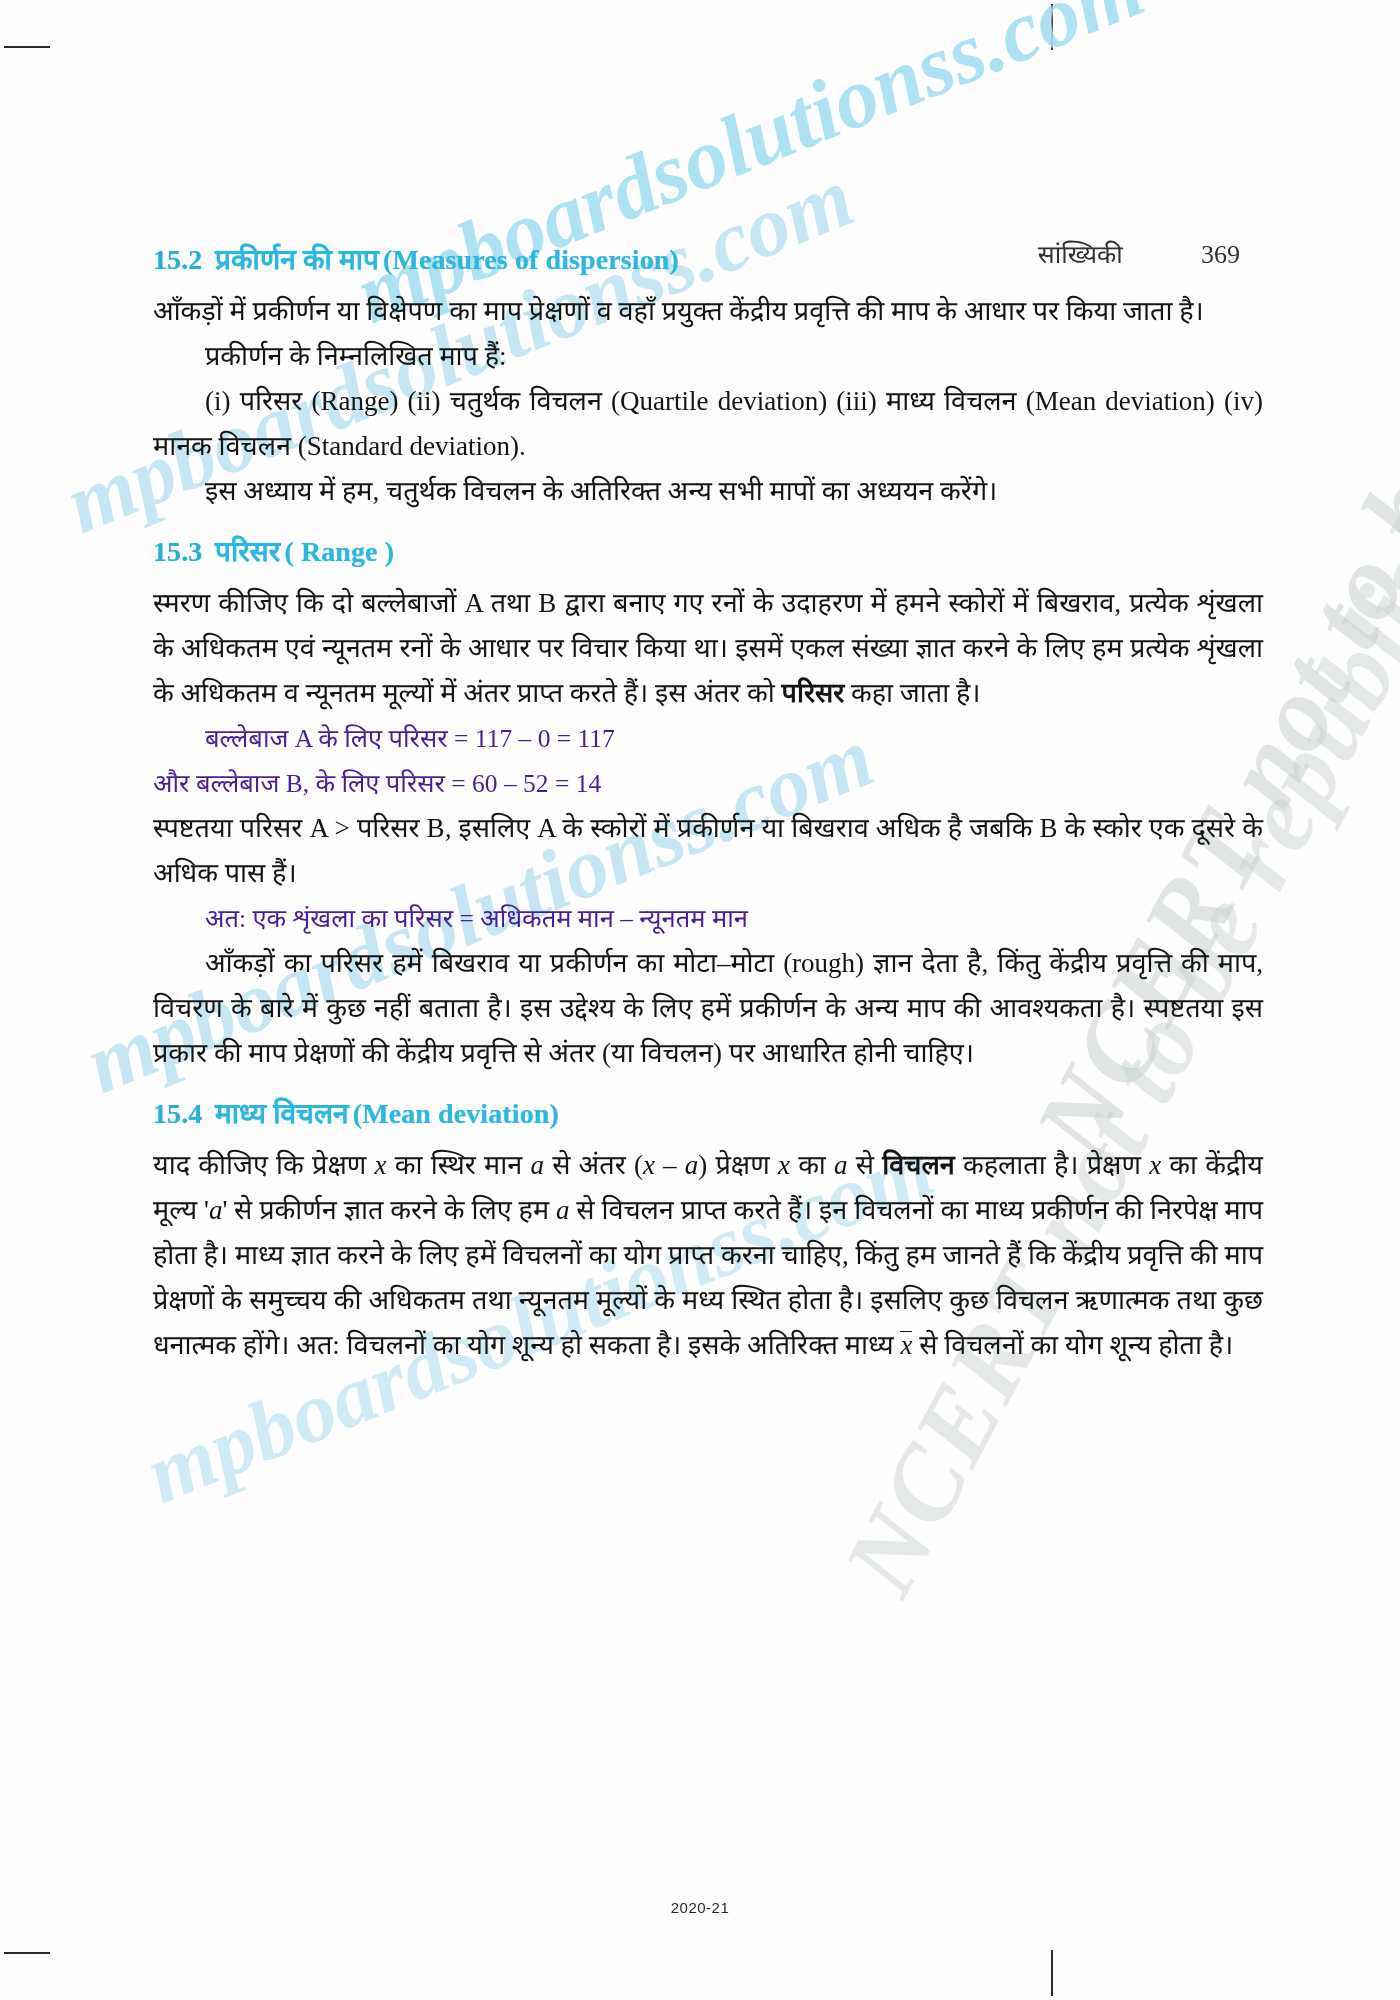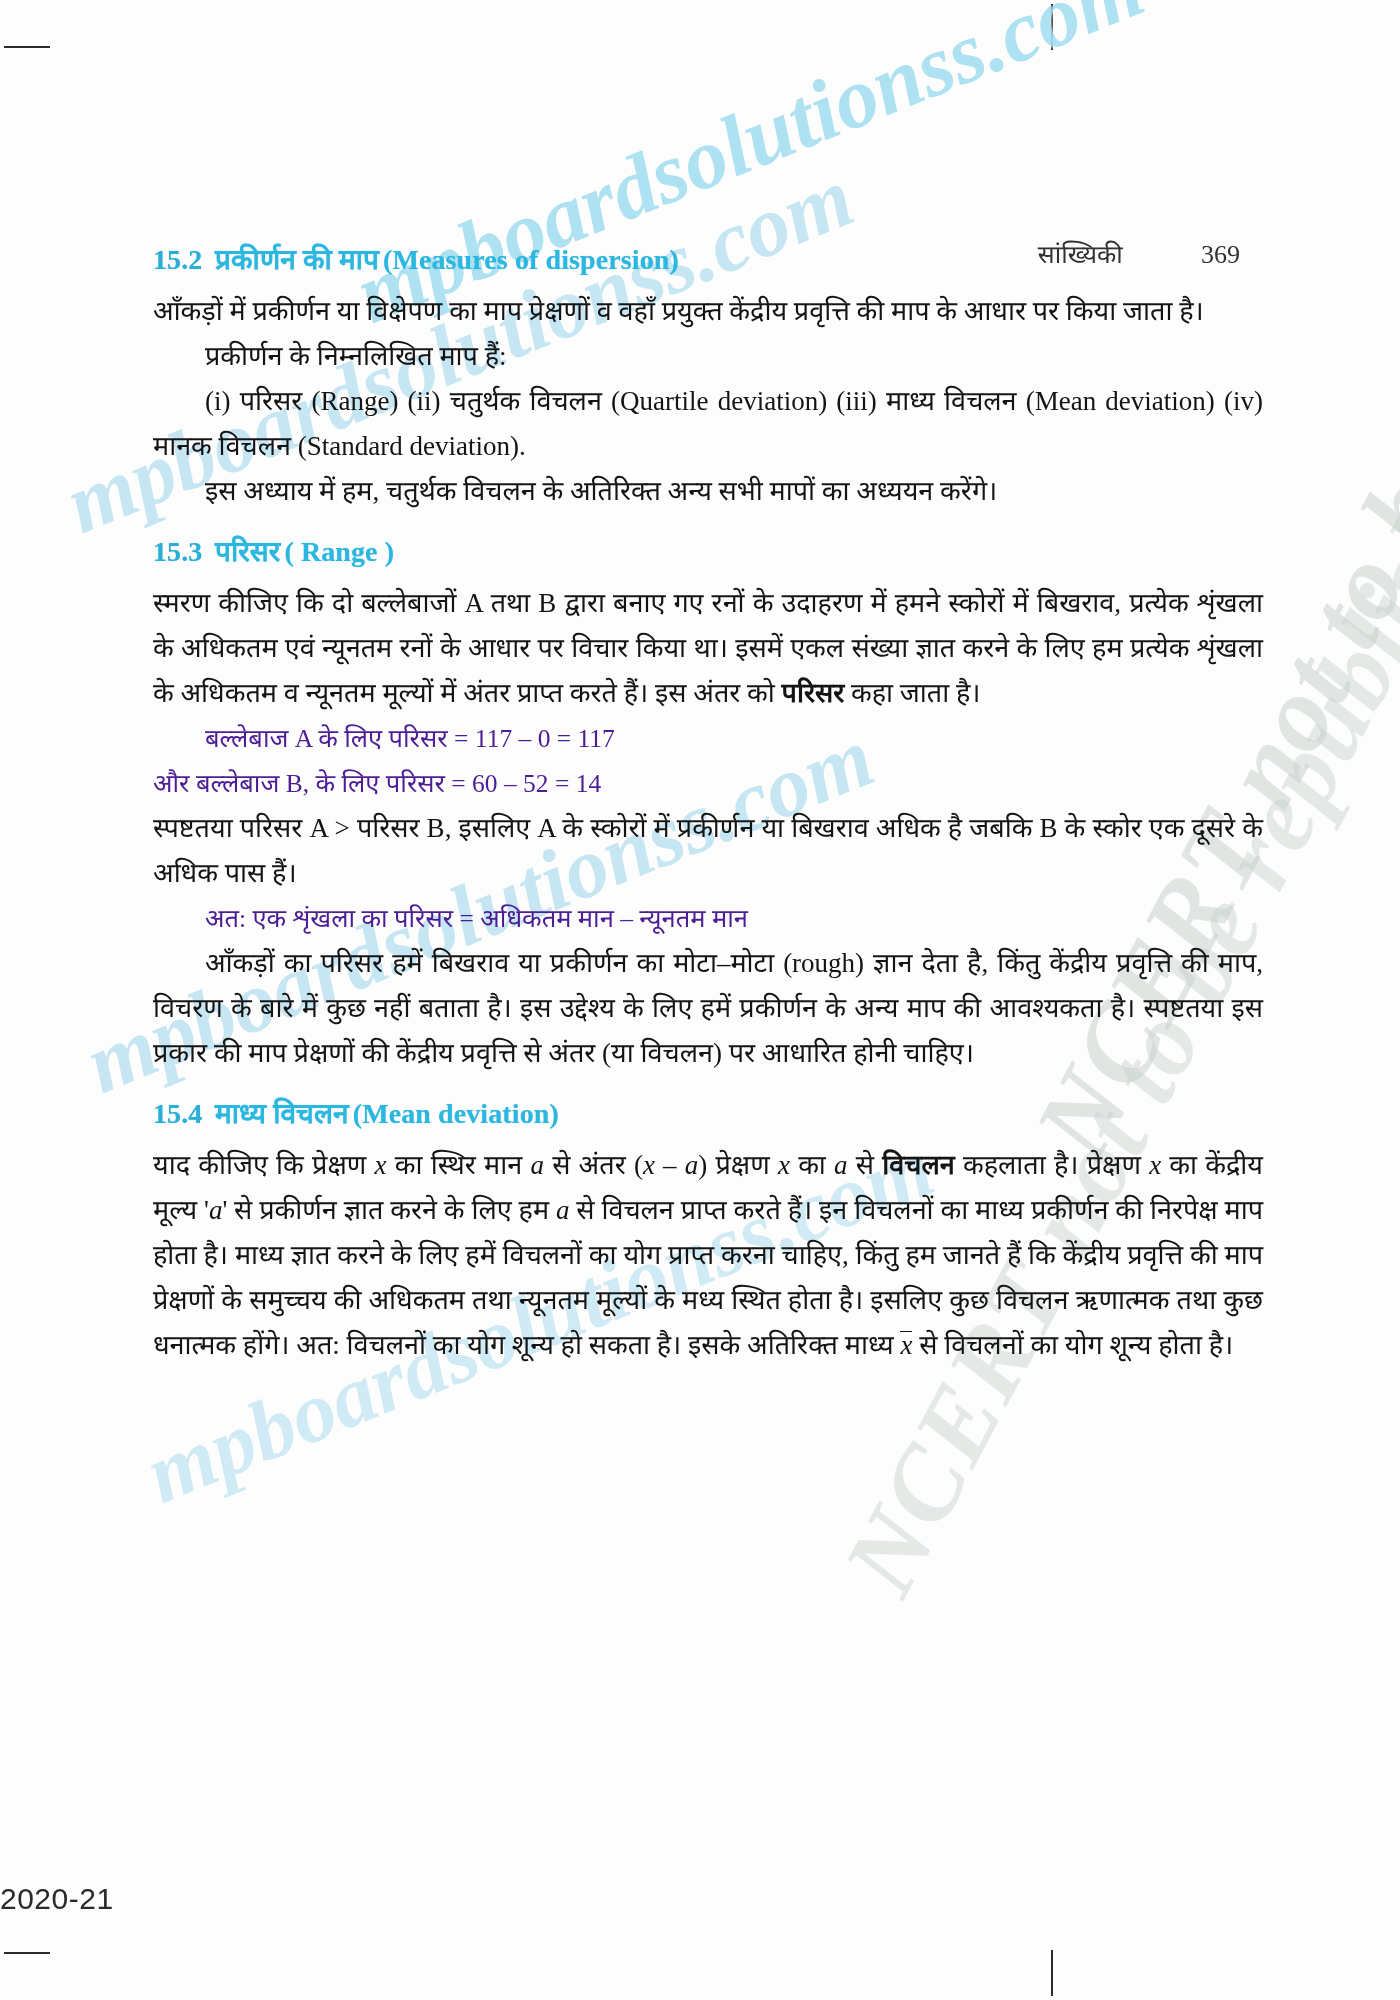--- a/index.html
+++ b/index.html
@@ -106,23 +106,23 @@
     padding-top: 0px;
     line-height: 1;
     font-style: italic;
   }
 
   
   .footer {
     position: absolute;
     left: 0; right: 0;
     bottom: 84px;
-    text-align: left;
+    text-align: center;
     font-family: "Liberation Sans", "DejaVu Sans", sans-serif;
-    font-size: 30px;
+    font-size: 15px;
     color: #2a2a2a;
     letter-spacing: .5px;
   }
 
   
   .wm {
     position: absolute;
     pointer-events: none;
     user-select: none;
     white-space: nowrap;

